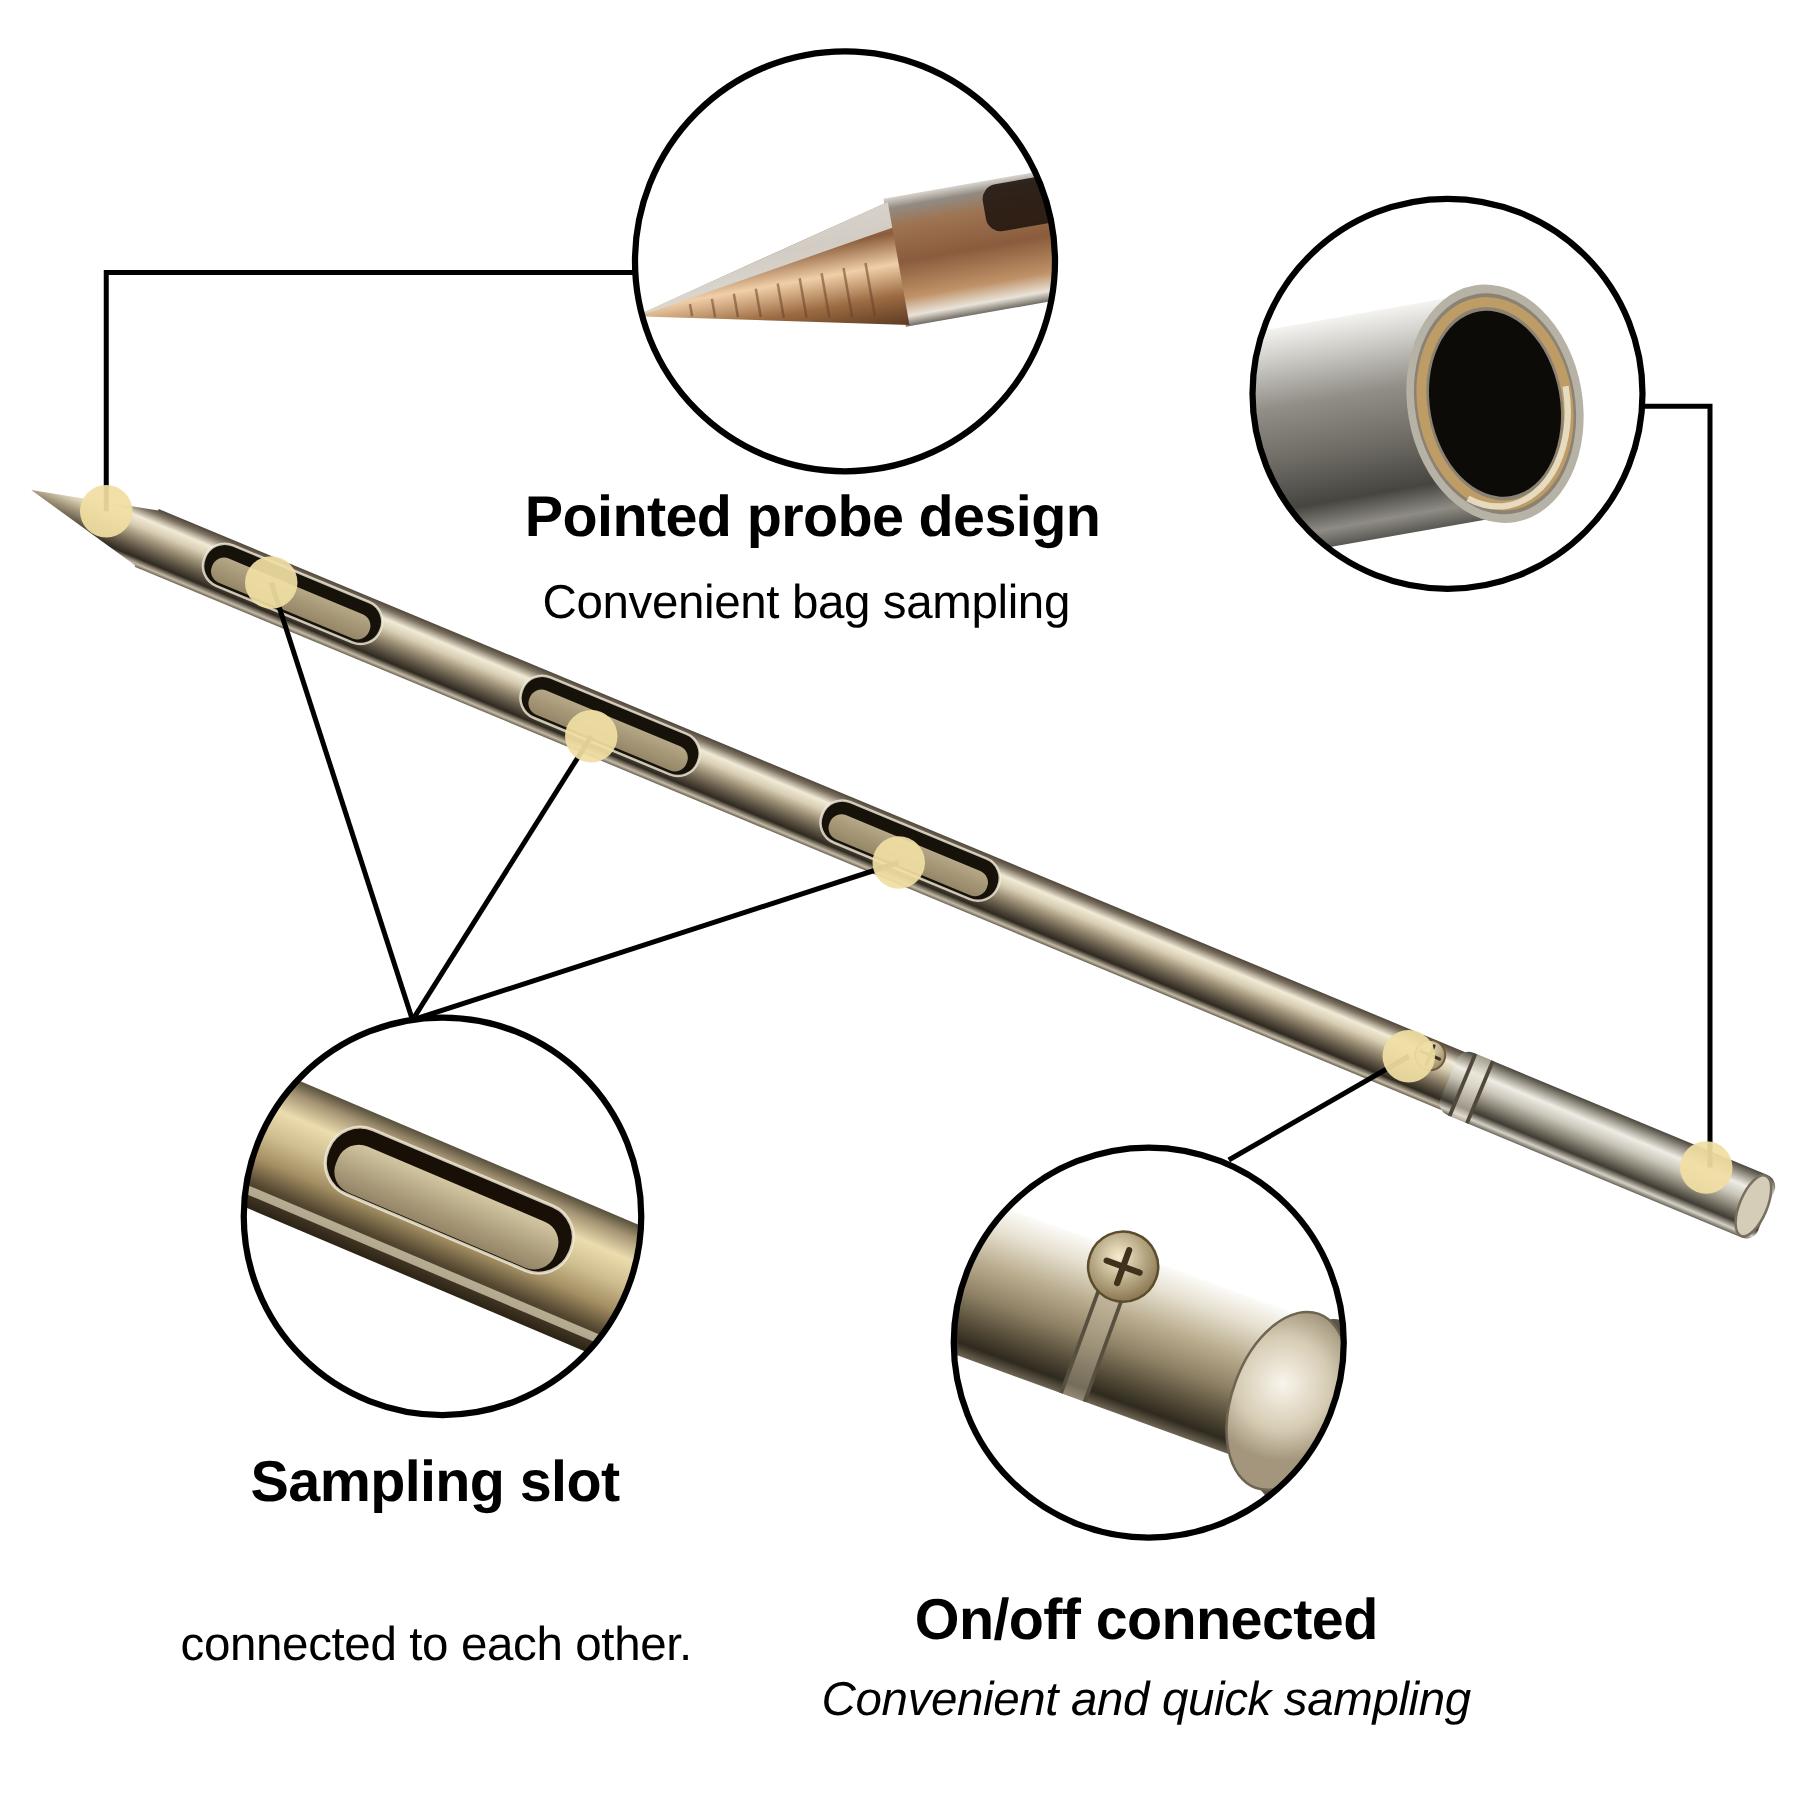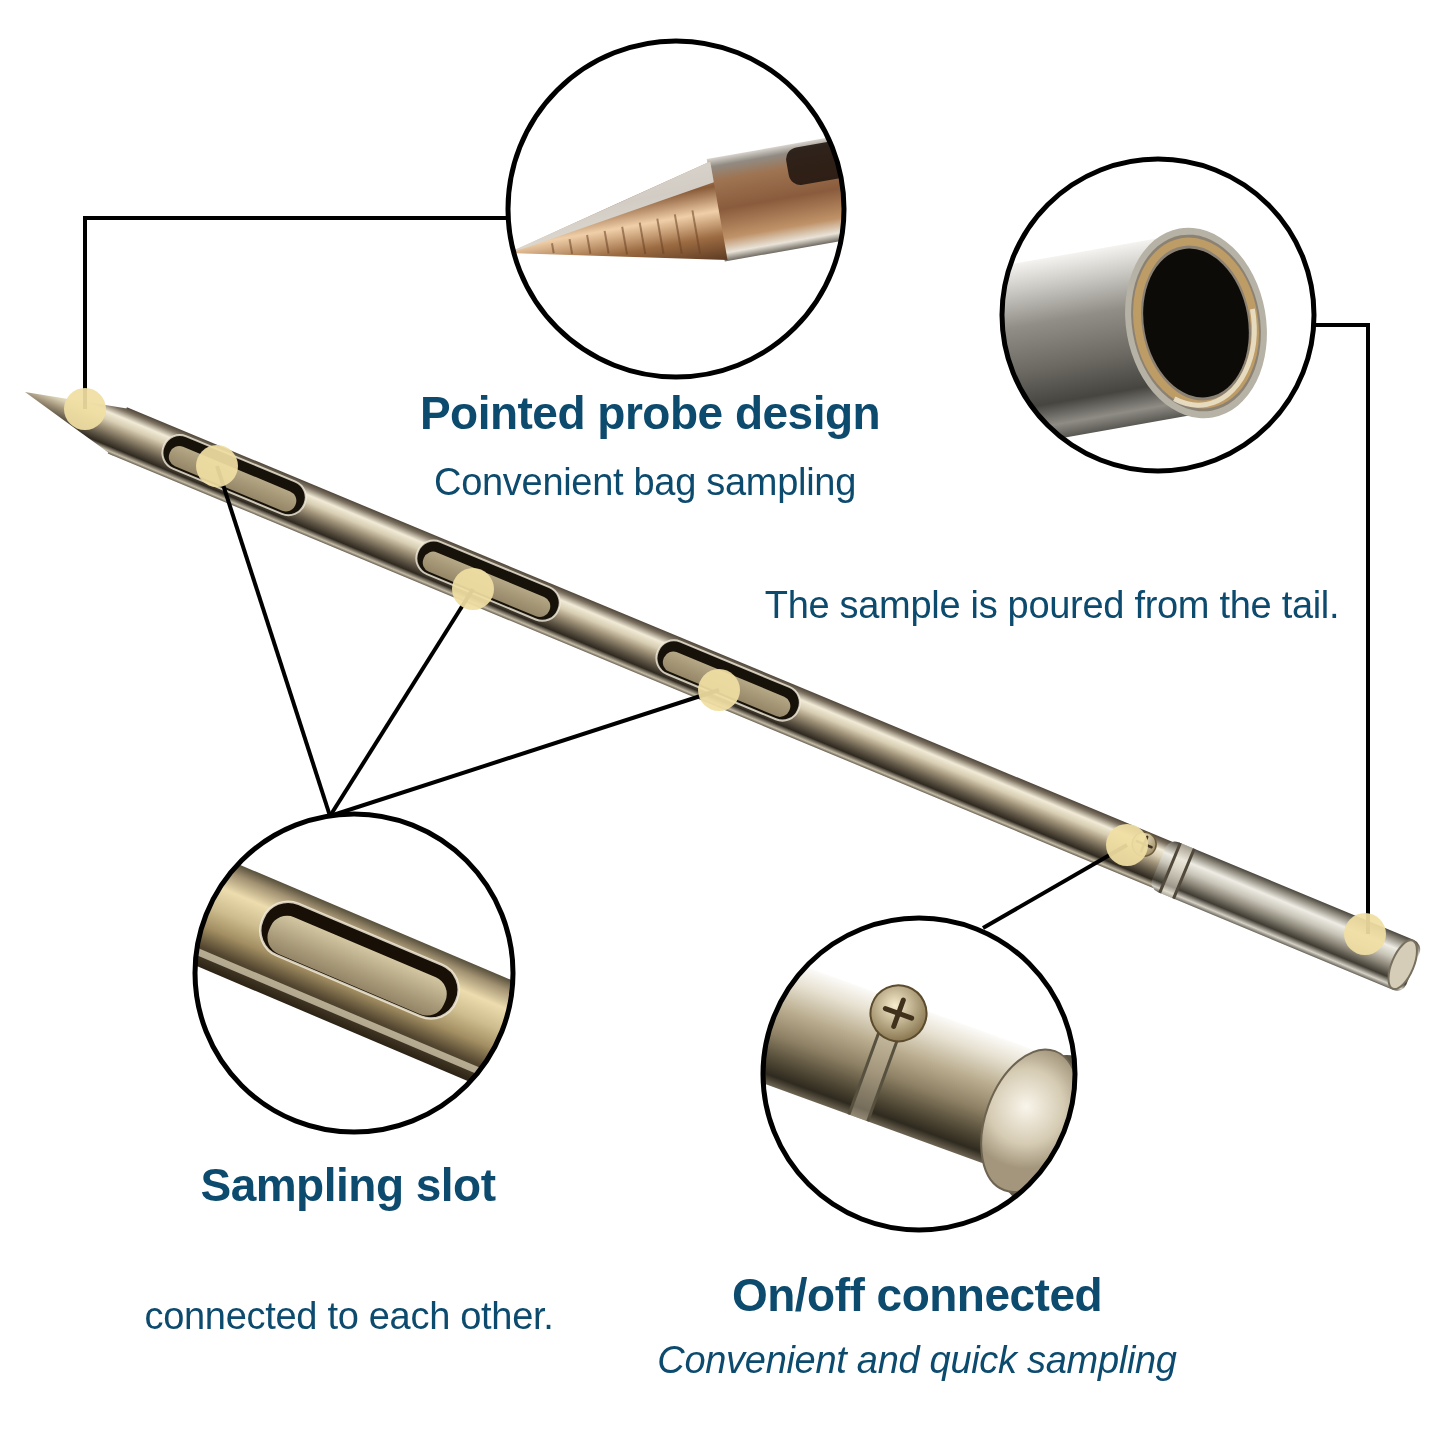--- a/index.html
+++ b/index.html
@@ -4,21 +4,21 @@
 <style>
   html,body{margin:0;padding:0;}
   body{
     width:1445px;height:1445px;background:#ffffff;position:relative;overflow:hidden;
     font-family:"Liberation Sans", sans-serif;
   }
   .canvas{position:absolute;inset:0;}
   svg{position:absolute;left:0;top:0;}
   .label{
     position:absolute;transform:translateX(-50%);white-space:nowrap;
-    color:#0c4a6e;text-align:center;line-height:1.1;
+    color:#000000;text-align:center;line-height:1.1;
   }
   .title{font-size:46px;font-weight:bold;letter-spacing:-0.5px;}
   .subtitle{font-size:38px;font-weight:normal;letter-spacing:-0.3px;text-align:center;}
 </style>
 </head>
 <body>
 
 <div class="canvas">
 
 <svg width="1445" height="1445" viewBox="0 0 1445 1445">
@@ -238,21 +238,20 @@
         </g>
       </g>
     </g>
     <circle cx="919" cy="1074" r="156" fill="none" stroke="#000000" stroke-width="5"></circle>
   </g>
 </svg>
 
   <div class="label title" style="left:650px;  top:388px;">Pointed probe design</div>
   <div class="label subtitle" style="left:645px;  top:462px;">Convenient bag sampling</div>
 
-  <div class="label subtitle" style="left:1052px; top:585px;">The sample is poured from the tail.</div>
 
   <div class="label title" style="left:348px;  top:1160px;text-align:right;">Sampling slot</div>
   <div class="label subtitle" style="left:349px;  top:1296px;">connected to each other.</div>
 
   <div class="label title" style="left:917px;  top:1270px;">On/off connected</div>
   <div class="label subtitle" style="left:917px;  top:1340px;font-style:italic;">Convenient and quick sampling</div>
 
 </div>
 
 </body></html>

